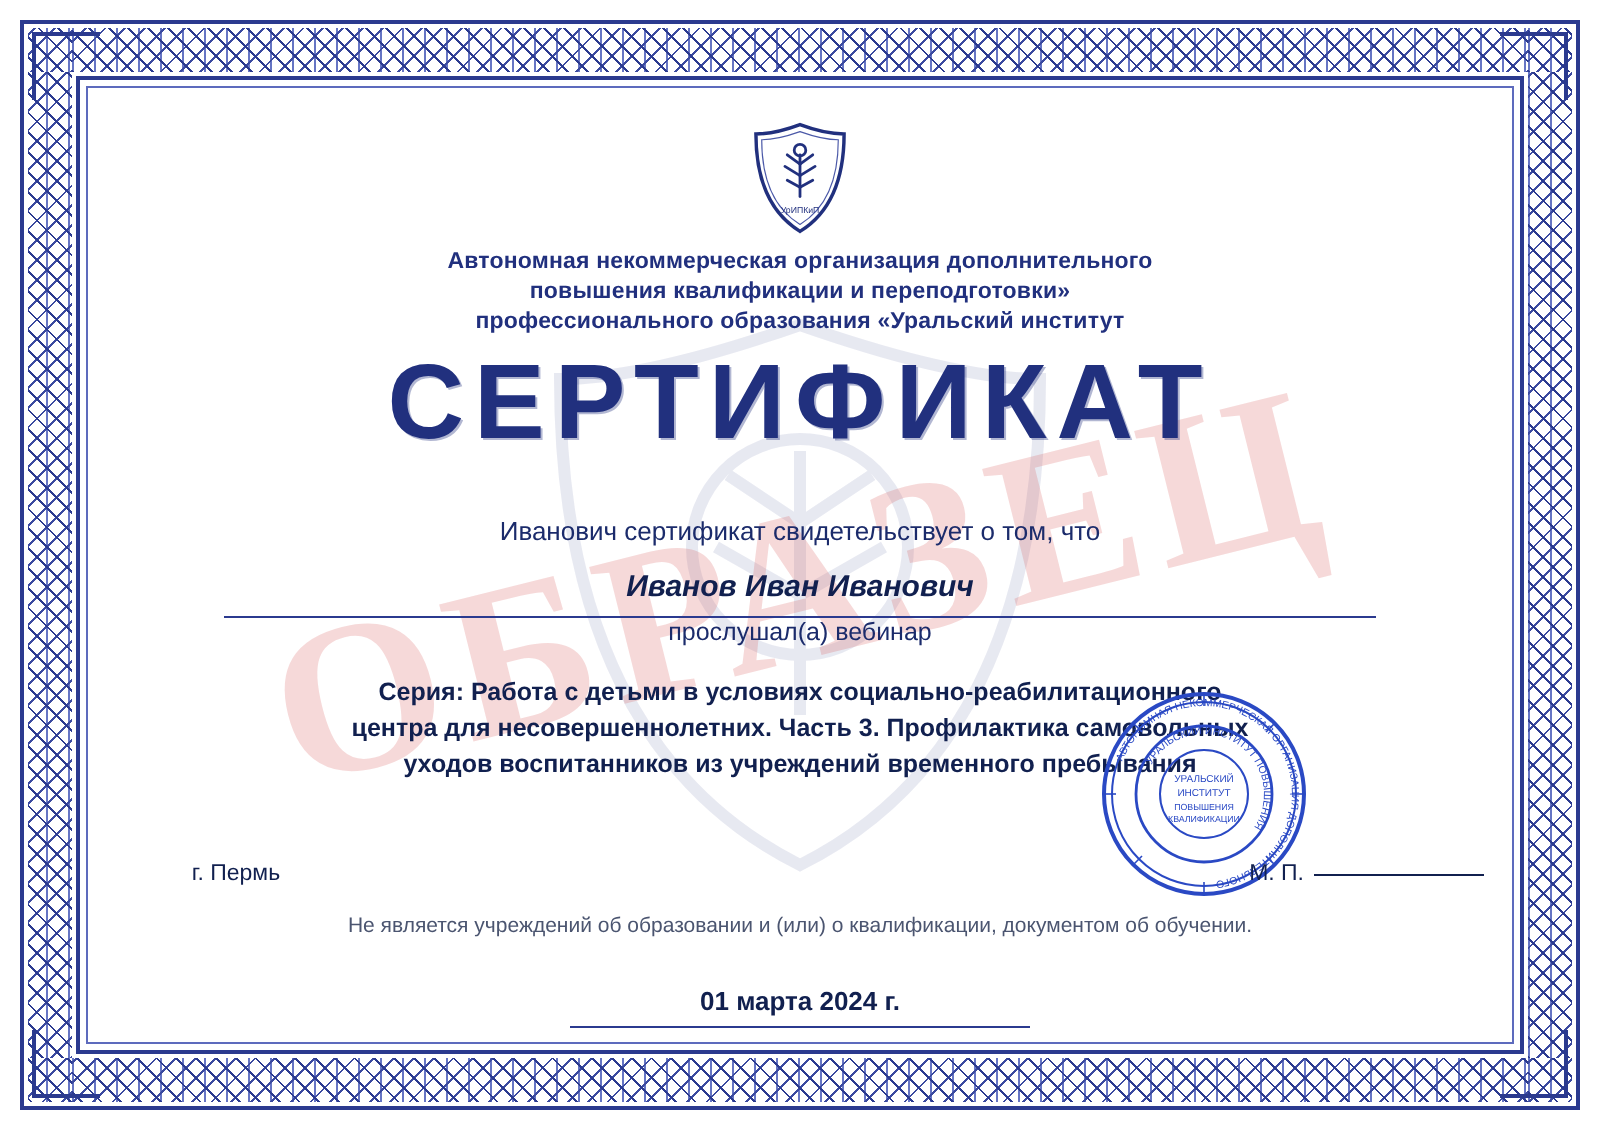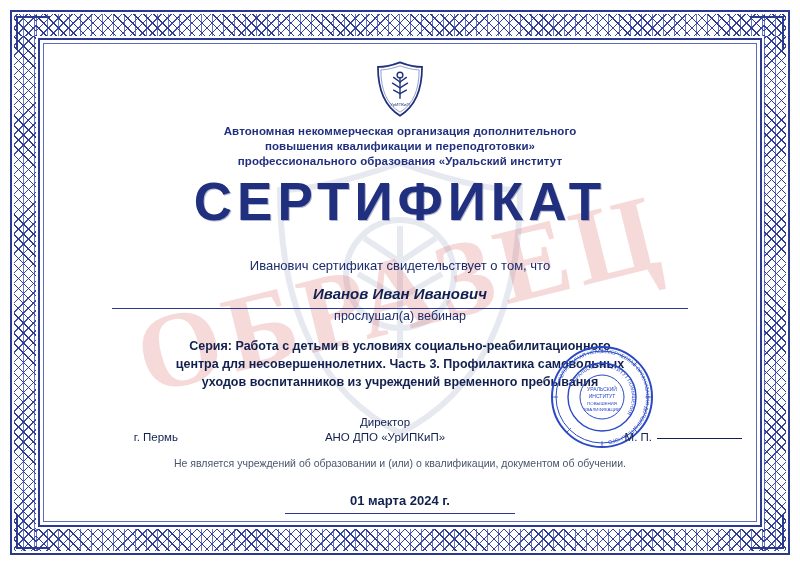--- a/index.html
+++ b/index.html
@@ -171,21 +171,21 @@
     bottom: 72px;
     display: flex;
     align-items: flex-end;
     justify-content: space-between;
   }
   .city {
     color: #11204f;
     font-size: 11.5px;
     padding-bottom: 2px;
     width: 120px;
-    text-align: right;
+    text-align: center;
   }
   .director {
     color: #11204f;
     font-size: 11.5px;
     line-height: 15px;
     text-align: center;
     flex: 1;
   }
   .mp {
     width: 150px;
@@ -340,24 +340,20 @@
           <text x="58" y="52" font-size="5">УРАЛЬСКИЙ</text>
           <text x="58" y="59" font-size="5">ИНСТИТУТ</text>
           <text x="58" y="66" font-size="4.4">ПОВЫШЕНИЯ</text>
           <text x="58" y="72" font-size="4.4">КВАЛИФИКАЦИИ</text>
         </g>
       </svg>
     </div>
 
     <div class="sign-row">
       <div class="city">г. Пермь</div>
-      <div class="director">
-        <div>Директор</div>
-        <div>АНО ДПО «УрИПКиП»</div>
-      </div>
       <div class="mp">
         <span>М. П.</span><span class="rule"></span>
       </div>
     </div>
 
     <div class="disclaimer">Не является учреждений об образовании и (или) о квалификации, документом об обучении.</div>
 
     <div class="date-block">
       <div class="date-value">01 марта 2024 г.</div>
       <div class="date-rule"></div>

